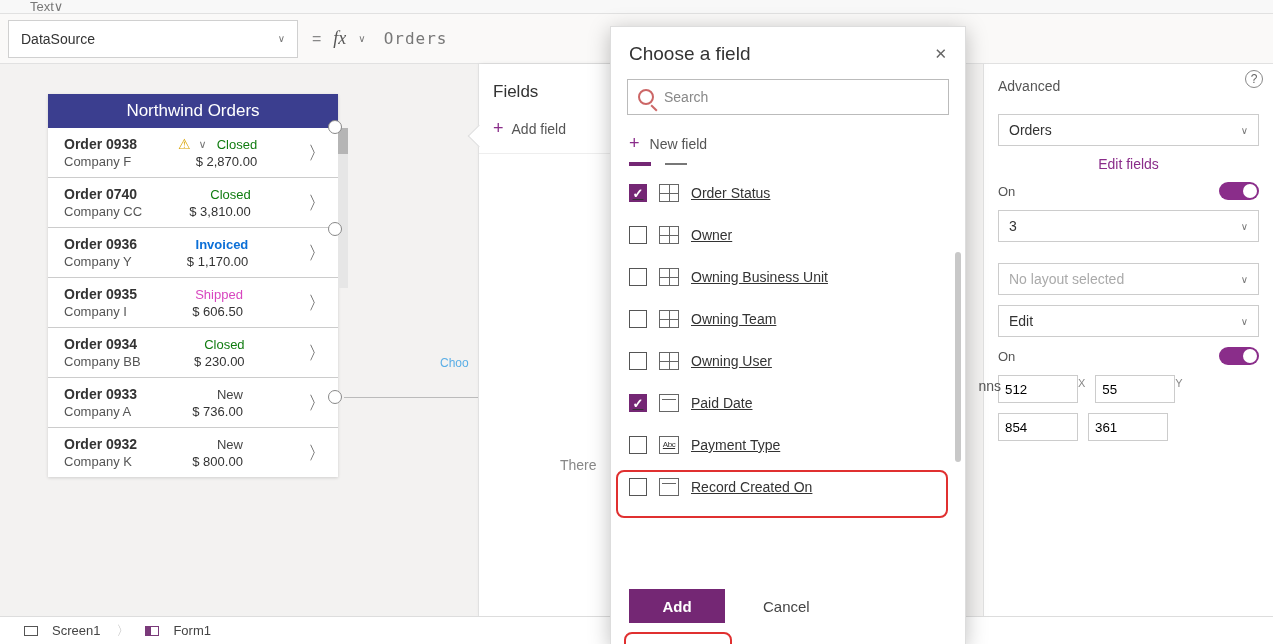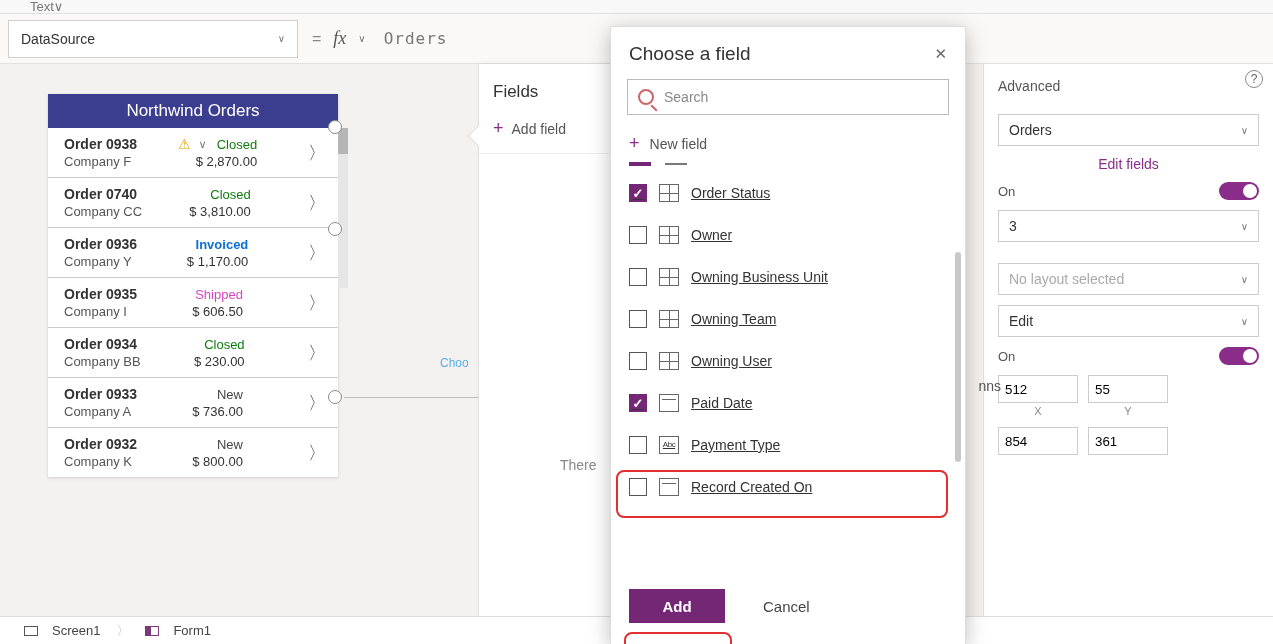--- a/index.html
+++ b/index.html
@@ -58,21 +58,21 @@
   .props { position:absolute; right:0; top:0; bottom:0; width:290px; background:#fff; border-left:1px solid #e1e1e1; padding: 14px 14px; }
   .props .tab { color:#555; padding-bottom:10px; }
   .proprow { display:flex; align-items:center; justify-content:space-between; margin:10px 0; font-size:14px; color:#333; }
   .sel { border:1px solid #ccc; height:32px; display:flex; align-items:center; justify-content:space-between; padding:0 10px; width:176px; background:#fff; }
   .sel.disabled { color:#aaa;margin-top:11px; }
   .link { color:#8a2d8a; text-align:right; font-size:14px; }
   .toggle { width:40px; height:18px; background:#8a2d8a; border-radius:10px; position:relative; }
   .toggle::after { content:''; position:absolute; right:2px; top:2px; width:14px; height:14px; background:#fff; border-radius:50%; }
   .on { font-size:13px; color:#555; margin-right:6px; }
   .posgrid { display:flex; gap:10px; }
-  .posgrid .cell { display:flex; flex-direction:column; align-items:center; }
+  .posgrid .cell { display:flex; flex-direction:row; align-items:flex-start; }
   .posgrid input { width:80px; height:28px; border:1px solid #ccc; padding:0 6px; }
   .posgrid .lab { font-size:11px; color:#888; padding-top:2px; }
   .helpcirc { position:absolute; right:10px; top:6px; width:18px; height:18px; border:1px solid #888; border-radius:50%; font-size:12px; color:#666; text-align:center; line-height:16px; }
 
   
   .dialog { position:absolute; left:610px; top:-38px; width:356px; background:#fff; border:1px solid #ddd; box-shadow:0 4px 20px rgba(0,0,0,.25); z-index:50; height:620px; display:flex; flex-direction:column; padding-bottom:12px; }
   .dlg-head { display:flex; justify-content:space-between; align-items:center; padding:16px 18px 10px; font-size:19px; }
   .close-x { color:#666; cursor:pointer; font-size:15px; }
   .searchbox { margin:4px 16px 12px; border:1px solid #bbb; height:36px; display:flex; align-items:center; padding:0 10px; gap:10px; color:#888; }
   .mag { width:16px; height:16px; border:2px solid #c66; border-radius:50%; position:relative; }

